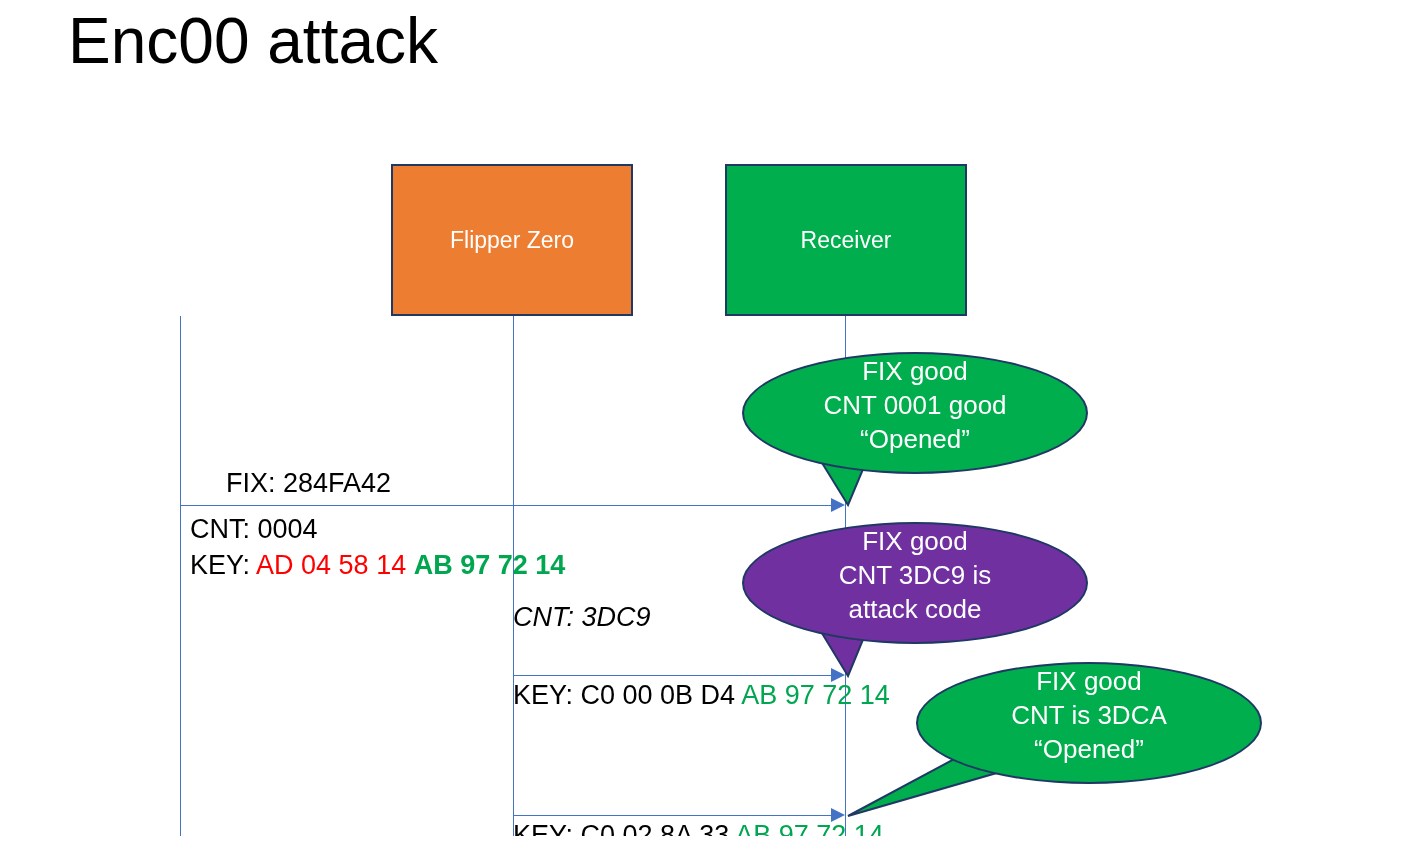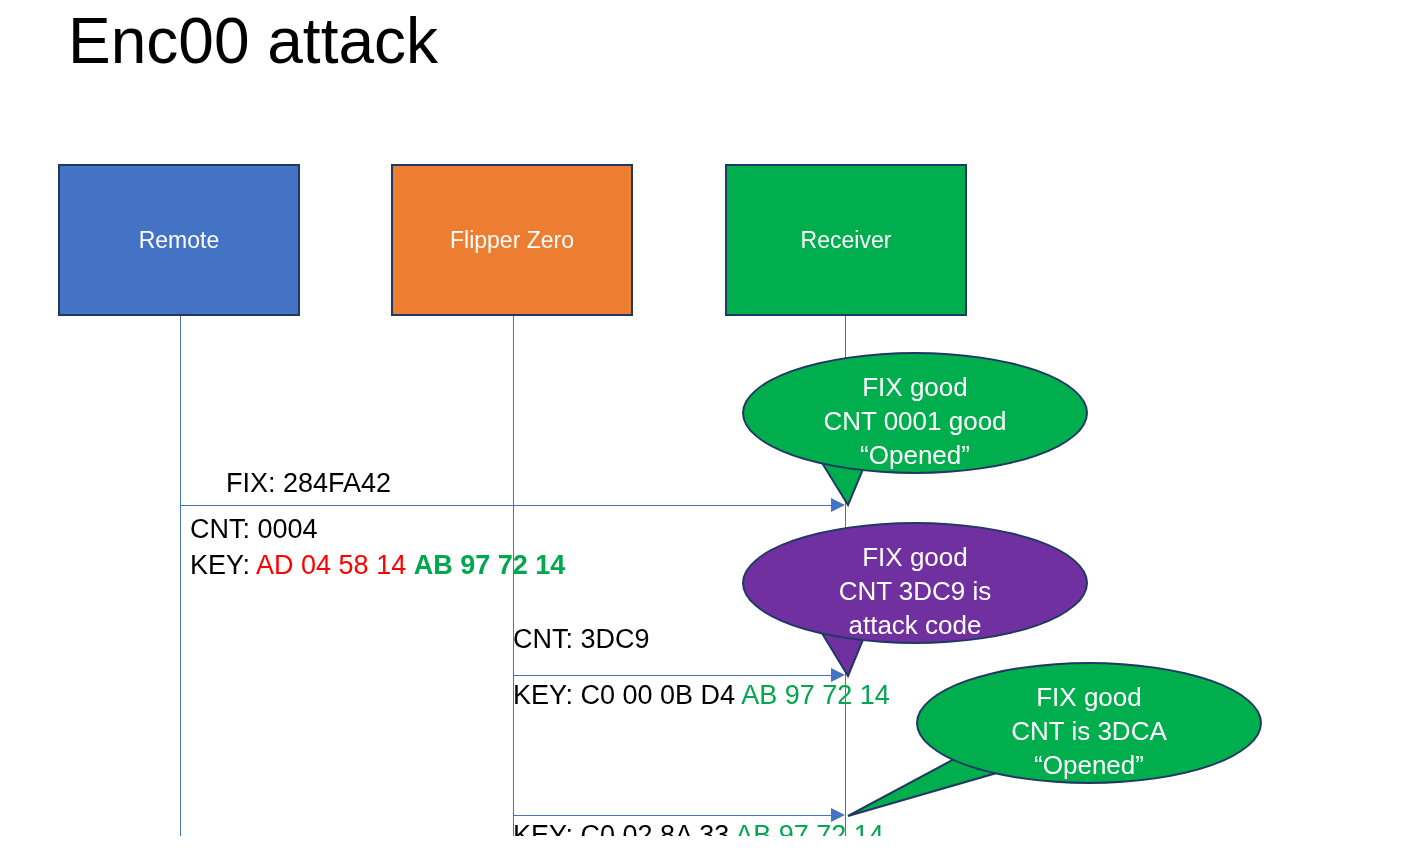--- a/index.html
+++ b/index.html
@@ -91,35 +91,35 @@
     color: #000000;
     white-space: nowrap;
   }
   .k-red   { color: #FF0000; }
   .k-green { color: #00A650; }
   .k-green-bold { color: #00A650; font-weight: bold; }
 
   .label-fix-remote { left: 190px; top: 464px; margin-left: 36px; }
   .label-cnt-remote { left: 190px; top: 510px; }
   .label-key-remote { left: 190px; top: 546px; }
-  .label-cnt-f1 { left: 513px; top: 620px; }
+  .label-cnt-f1 { left: 513px; top: 598px; font-style: italic; }
   .label-key-f1 { left: 513px; top: 676px; }
   .label-cnt-f2 { left: 513px; top: 774px; }
   .label-key-f2 { left: 513px; top: 816px; }
 
   
   .callout {
     position: absolute;
     border: 2px solid #1F3864;
     box-sizing: border-box;
     border-radius: 50%;
     display: flex;
     flex-direction: column;
     align-items: center;
-    justify-content: flex-end;
+    justify-content: flex-start;
     color: #ffffff;
     font-size: 26px;
     line-height: 34px;
     text-align: center;
     z-index: 5;
   }
   .callout .cl { white-space: nowrap; }
 
   .callout-1 { left: 742px; top: 352px; width: 346px; height: 122px; background: #00AE4D; }
   .callout-2 { left: 742px; top: 522px; width: 346px; height: 122px; background: #7030A0; }
@@ -136,23 +136,20 @@
     z-index: 4;
   }
 </style>
 </head>
 <body>
 
 <div id="slide">
 
   <div class="slide-title">Enc00 attack</div>
 
-  <div class="actor-box actor-remote">
-    <span>Remote</span>
-  </div>
   <div class="actor-box actor-flipper">
     <span>Flipper Zero</span>
   </div>
   <div class="actor-box actor-receiver">
     <span>Receiver</span>
   </div>
 
   <div class="lifeline lifeline-remote"></div>
   <div class="lifeline lifeline-flipper"></div>
   <div class="lifeline lifeline-receiver"></div>

